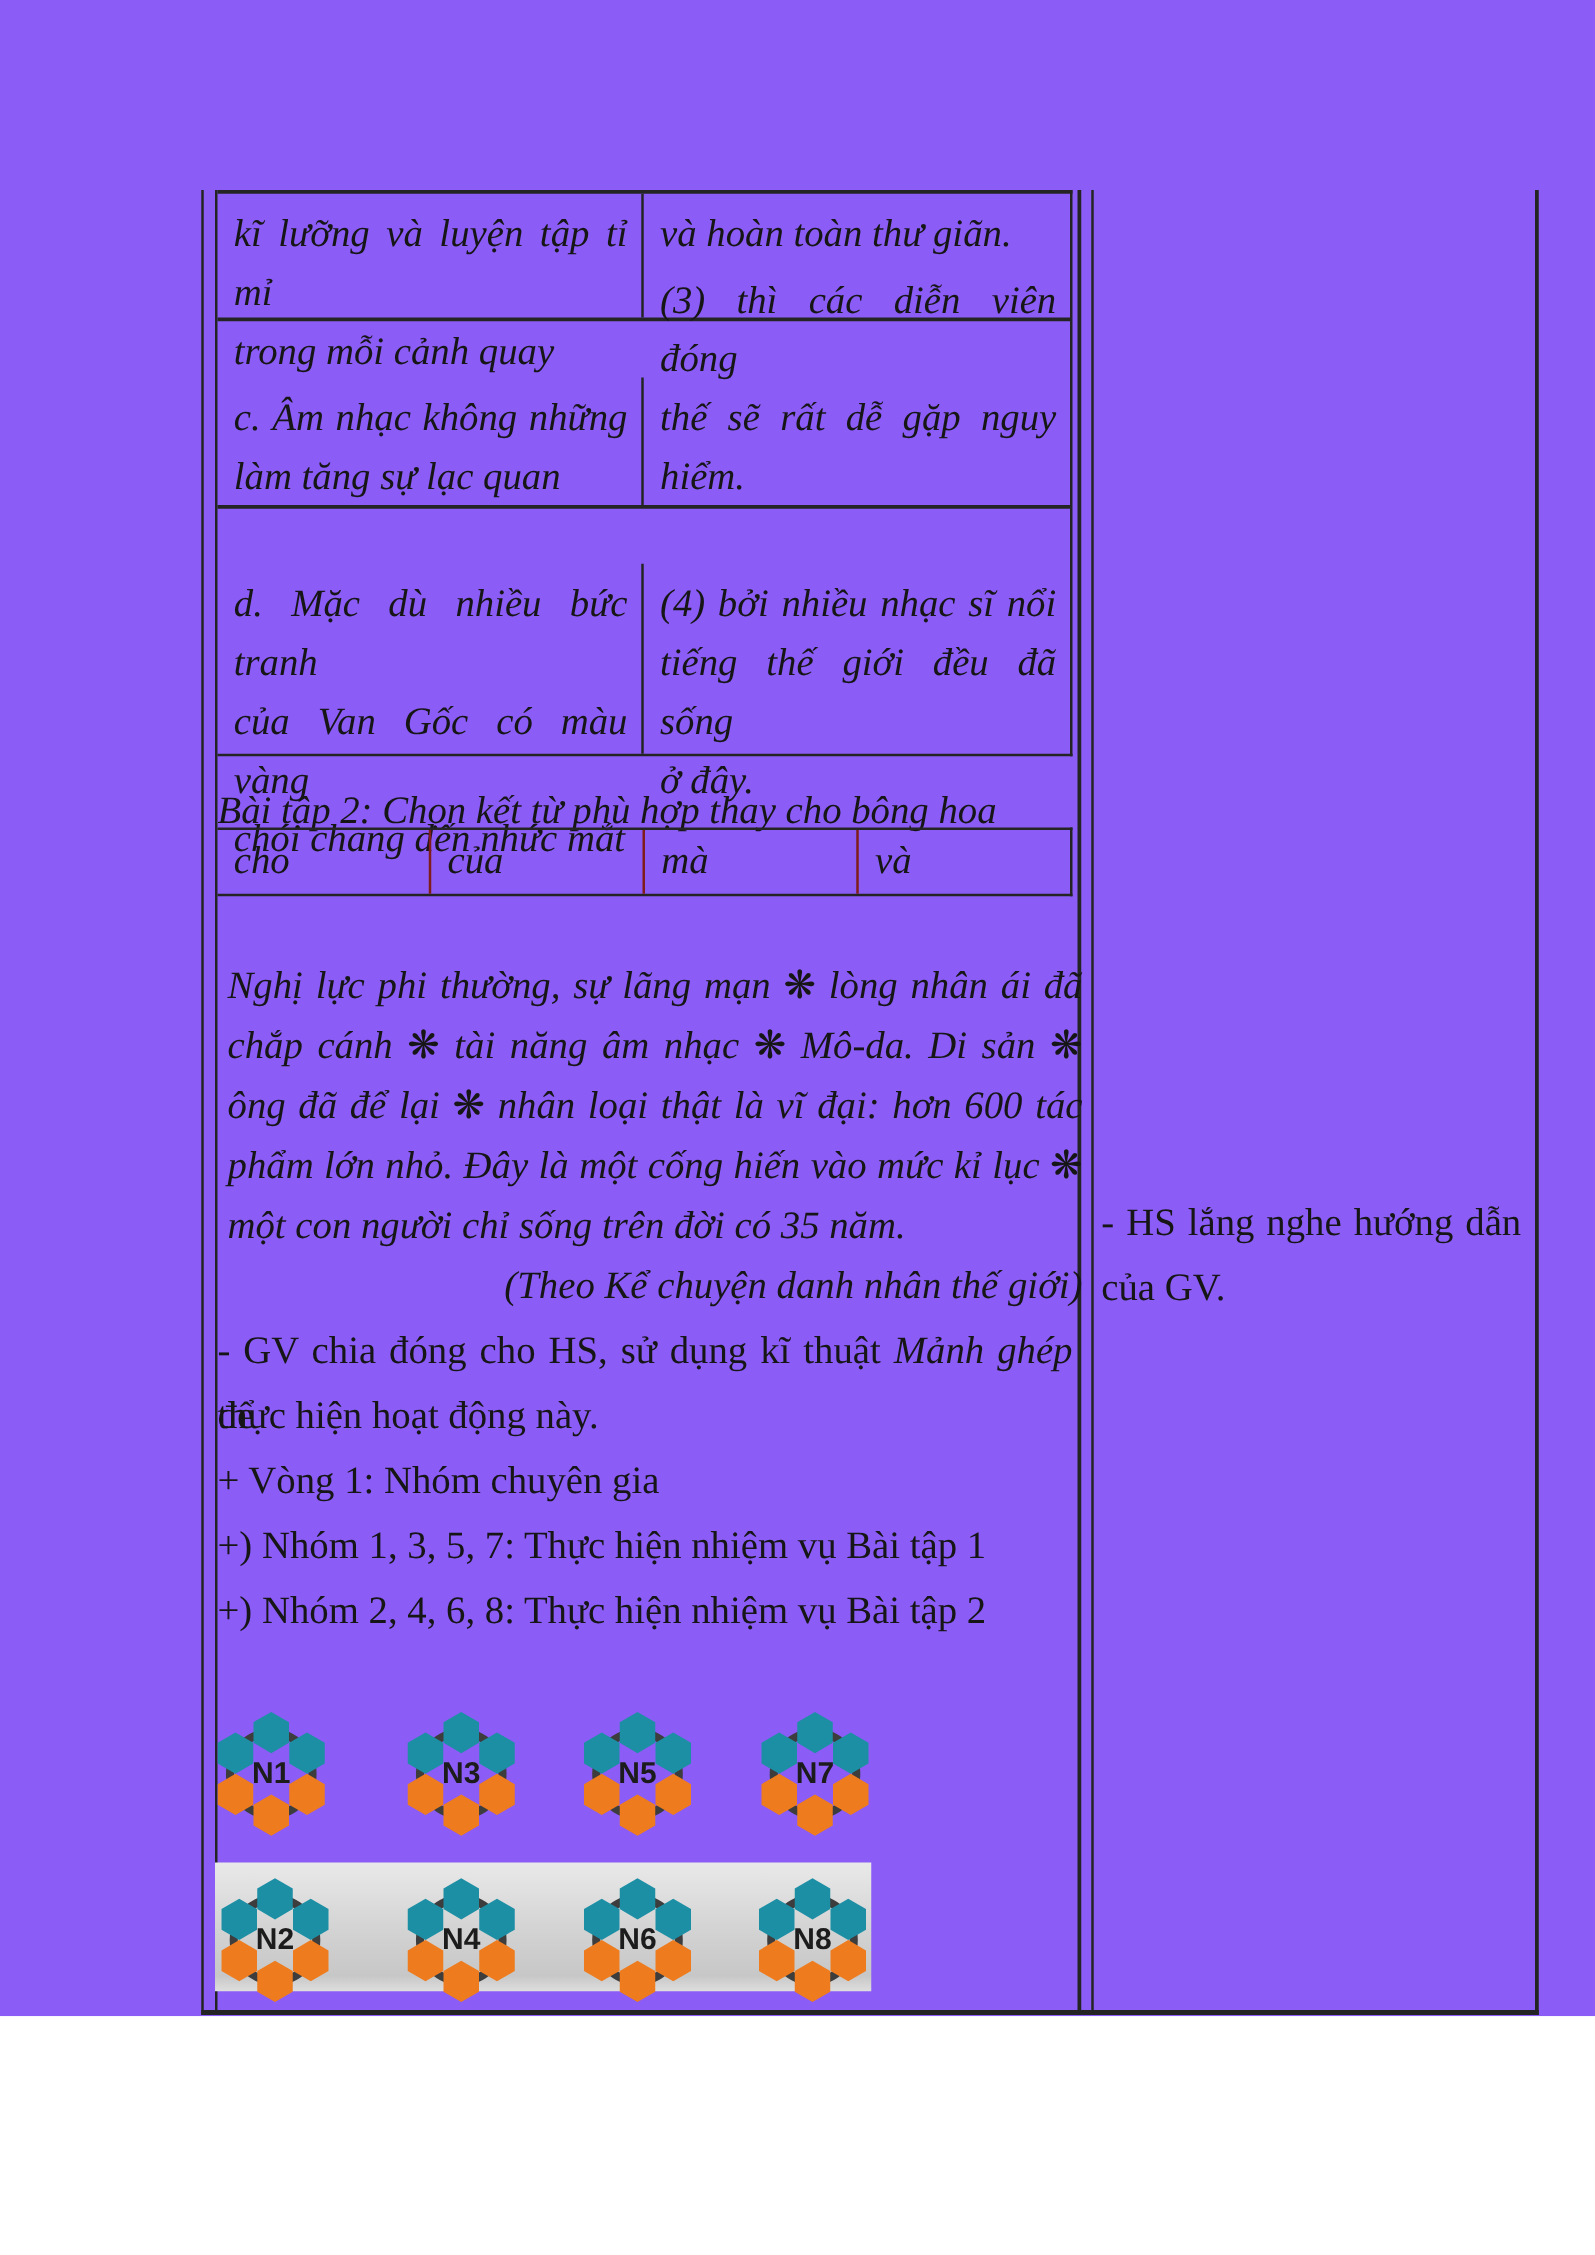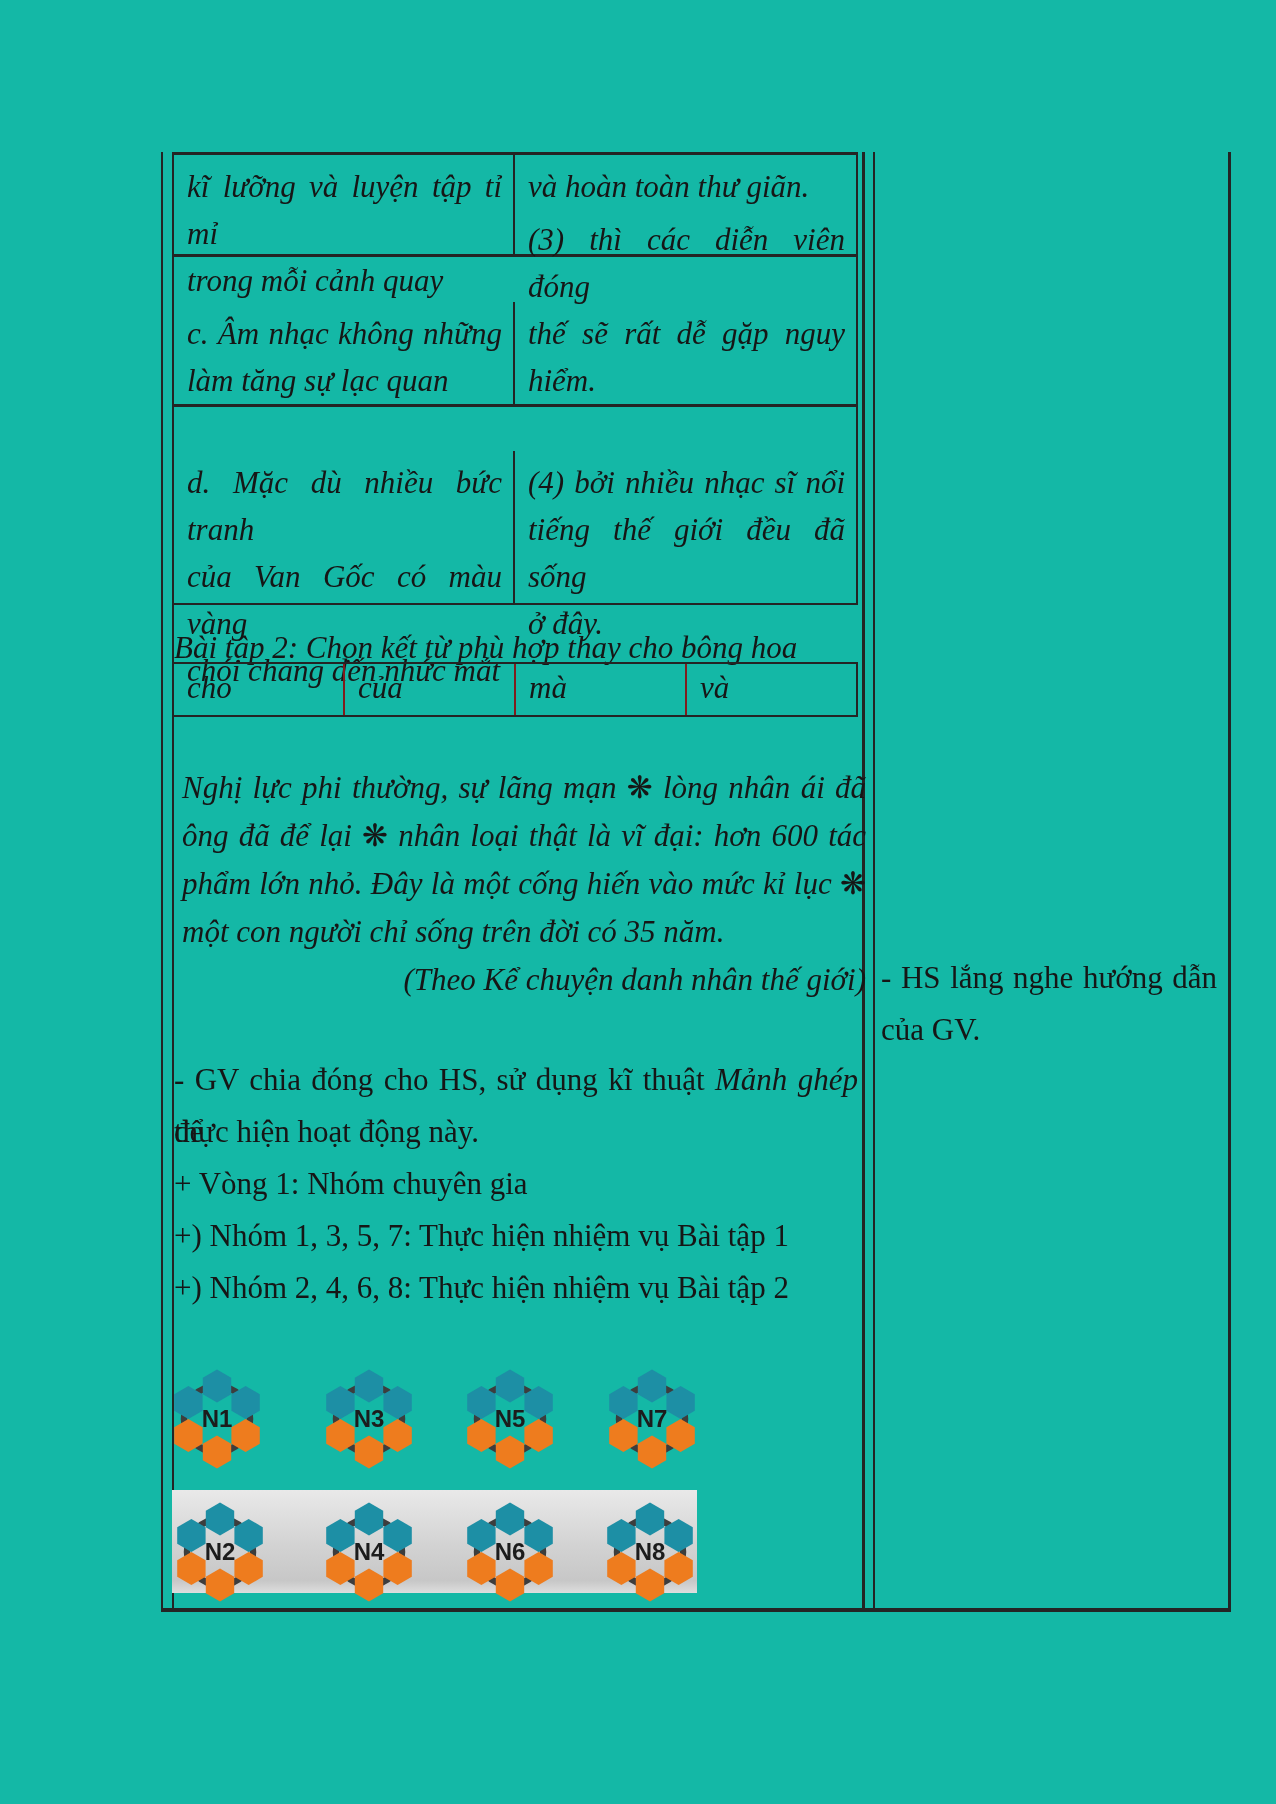--- a/index.html
+++ b/index.html
@@ -1,16 +1,16 @@
 <!DOCTYPE html>
 <html><head>
 <meta charset="utf-8">
 <style>
   html,body{margin:0;padding:0;background:#ffffff;}
-  .page{position:relative;width:1276px;height:1804px;background:#14b8a6;overflow:hidden;
+  .page{position:relative;width:1276px;height:1613px;background:#8b5cf6;overflow:hidden;
         font-family:"Liberation Serif","DejaVu Serif","DejaVu Sans",serif;color:#161616;}
   .vline{position:absolute;top:152px;height:1460px;background:#242424;}
   .hline{position:absolute;background:#242424;}
   
   .match-table{position:absolute;left:174px;top:152px;width:684px;
                border-top:3px solid #242424;border-right:2px solid #242424;border-bottom:2px solid #242424;
                box-sizing:border-box;}
   .mrow{display:flex;box-sizing:border-box;}
   .mrow.b{border-bottom:3px solid #242424;}
   .mcell{box-sizing:border-box;padding:8px 11px 0 13px;font-style:italic;font-size:31px;line-height:47px;}
@@ -93,20 +93,21 @@
 
   <div class="word-table">
     <div class="wcell">cho</div>
     <div class="wcell">của</div>
     <div class="wcell">mà</div>
     <div class="wcell">và</div>
   </div>
 
   <div class="passage">
     <div class="pline jl">Nghị lực phi thường, sự lãng mạn ❋ lòng nhân ái đã</div>
+    <div class="pline jl">chắp cánh ❋ tài năng âm nhạc ❋ Mô-da. Di sản ❋</div>
     <div class="pline jl">ông đã để lại ❋ nhân loại thật là vĩ đại: hơn 600 tác</div>
     <div class="pline jl">phẩm lớn nhỏ. Đây là một cống hiến vào mức kỉ lục ❋</div>
     <div class="pline">một con người chỉ sống trên đời có 35 năm.</div>
     <div class="pline src">(Theo Kể chuyện danh nhân thế giới)</div>
   </div>
 
   <div class="activity">
     <div class="aline jl"><span>- GV chia đóng cho HS, sử dụng kĩ thuật </span><span class="it">Mảnh ghép</span><span> để</span></div>
     <div class="aline">thực hiện hoạt động này.</div>
     <div class="aline">+ Vòng 1: Nhóm chuyên gia</div>

